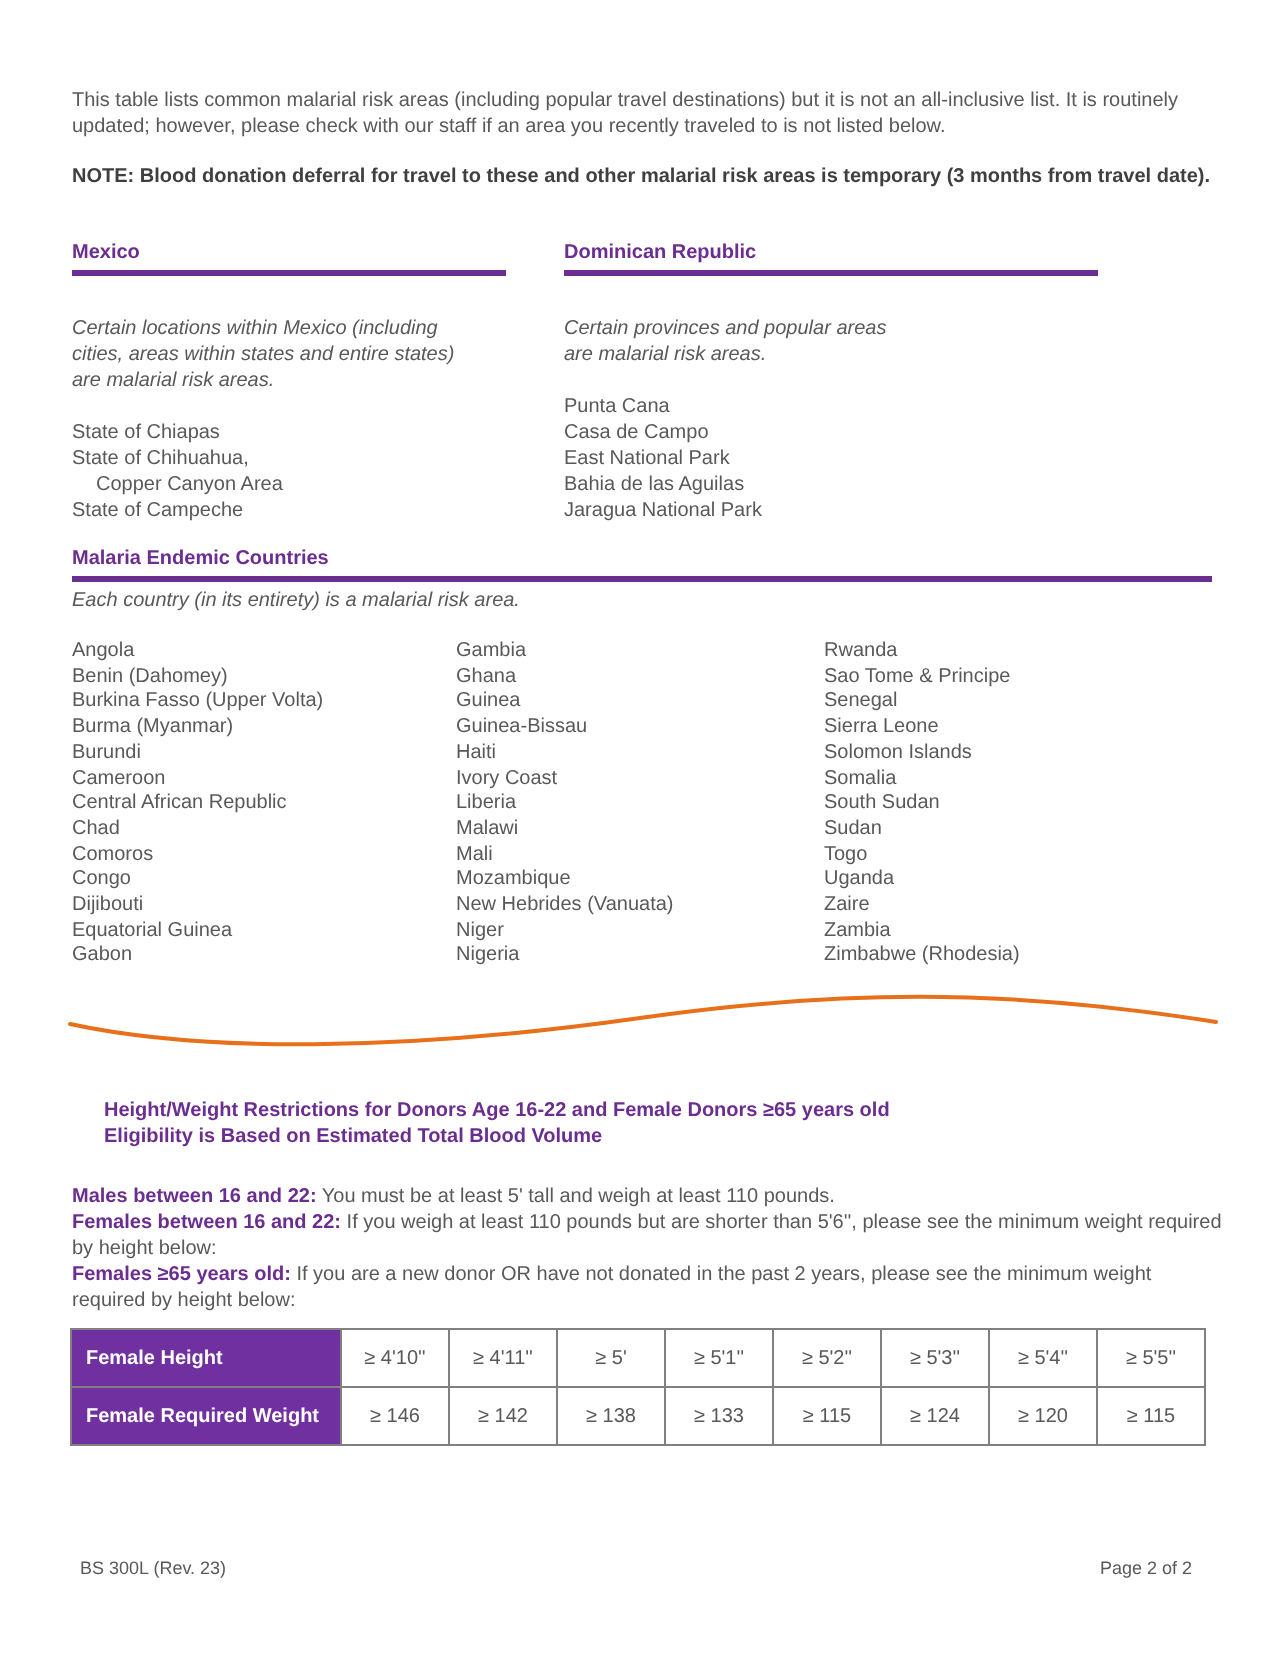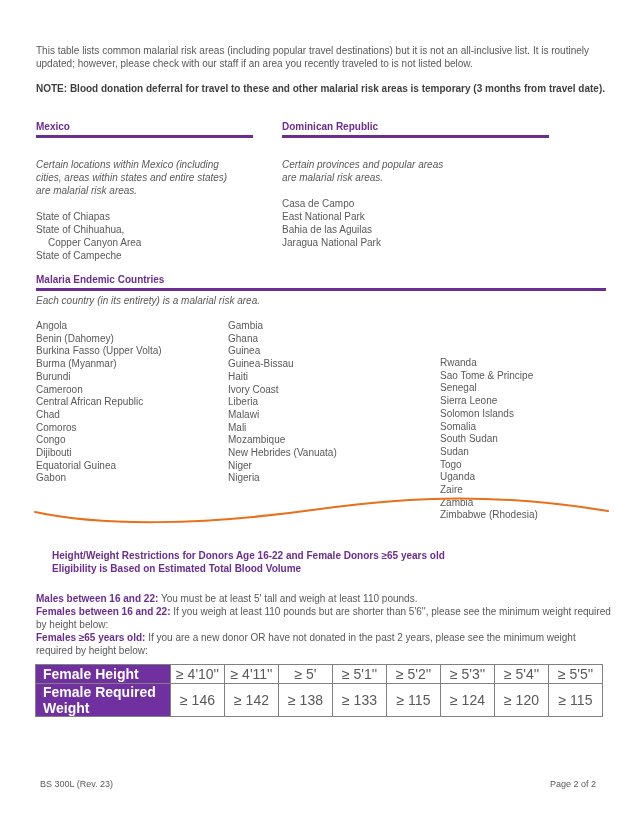--- a/index.html
+++ b/index.html
@@ -41,33 +41,33 @@
   .col-desc { margin-top: 20px; font-style: italic; line-height: 13px; }
   .col-list { margin-top: 13px; line-height: 13px; }
   .col-list .indent { padding-left: 12px; }
   .endemic { position: absolute; left: 36px; top: 274px; width: 570px; }
   .endemic .col-header { border-bottom-width: 3px; }
   .endemic-desc { margin-top: 3px; font-style: italic; line-height: 13px; }
   .country-grid { position: relative; margin-top: 13px; height: 168px; }
   .country-col { position: absolute; top: 0; line-height: 12.7px; }
   .country-col.c0 { left: 0; }
   .country-col.c1 { left: 192px; }
-  .country-col.c2 { left: 404px; margin-top: 37px; }
+  .country-col.c2 { left: 376px; }
   .wave { position: absolute; left: 30px; top: 491px; width: 585px; height: 42px; }
   .hw { position: absolute; left: 36px; top: 549px; width: 576px; line-height: 13px; }
   .hw-title { font-weight: bold; color: var(--purple); margin-left: 16px; }
   .hw-rules { margin-top: 17px; }
   .hw-rules .lead { font-weight: bold; color: var(--purple); }
   .hw-table {
     position: absolute; left: 35px; top: 664px;
     border-collapse: collapse; table-layout: fixed;
   }
   .hw-table td {
     border: 1px solid var(--border-gray);
-    height: 19px; font-size: 14px; color: var(--body-gray);
+    height: 29px; font-size: 10px; color: var(--body-gray);
     text-align: center; vertical-align: middle; padding: 0 4px;
   }
   .hw-table td.label {
     width: 135px; background: var(--table-purple); color: #ffffff;
     font-weight: bold; text-align: left; padding-left: 7px;
     border-color: var(--border-gray);
   }
   .hw-table td.val { width: 54px; }
   .footer-left { position: absolute; left: 40px; top: 779px; font-size: 9px; color: var(--body-gray); }
   .footer-right { position: absolute; right: 44px; top: 779px; font-size: 9px; color: var(--body-gray); }
@@ -96,20 +96,21 @@
     </div>
   </div>
 
   <div class="col-block dominican">
     <div class="col-header">Dominican Republic</div>
     <div class="col-desc">
       <div>Certain provinces and popular areas</div>
       <div>are malarial risk areas.</div>
     </div>
     <div class="col-list">
+      <div>Punta Cana</div>
       <div>Casa de Campo</div>
       <div>East National Park</div>
       <div>Bahia de las Aguilas</div>
       <div>Jaragua National Park</div>
     </div>
   </div>
 
   <div class="endemic">
     <div class="col-header">Malaria Endemic Countries</div>
     <div class="endemic-desc">Each country (in its entirety) is a malarial risk area.</div>

